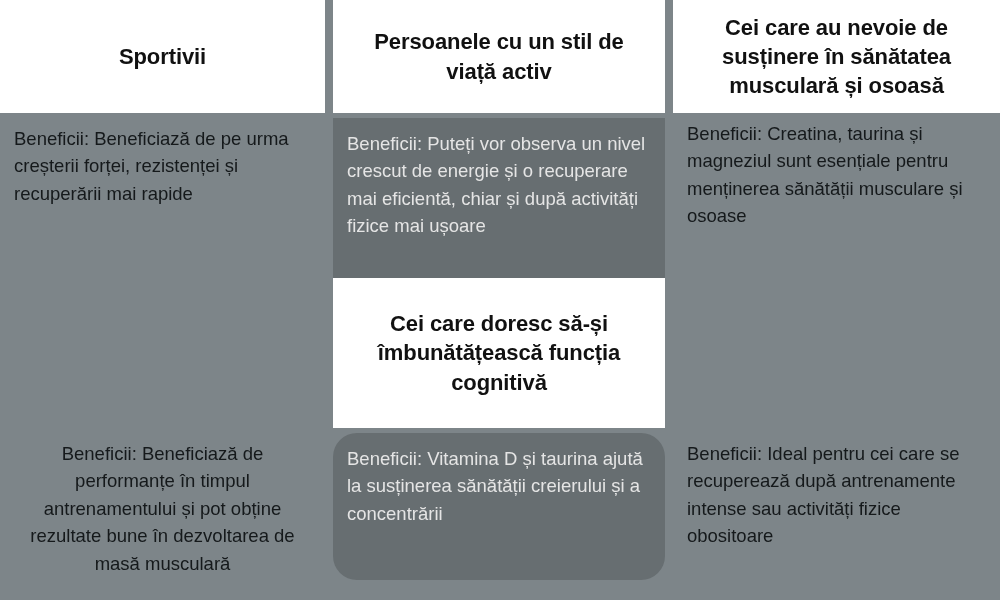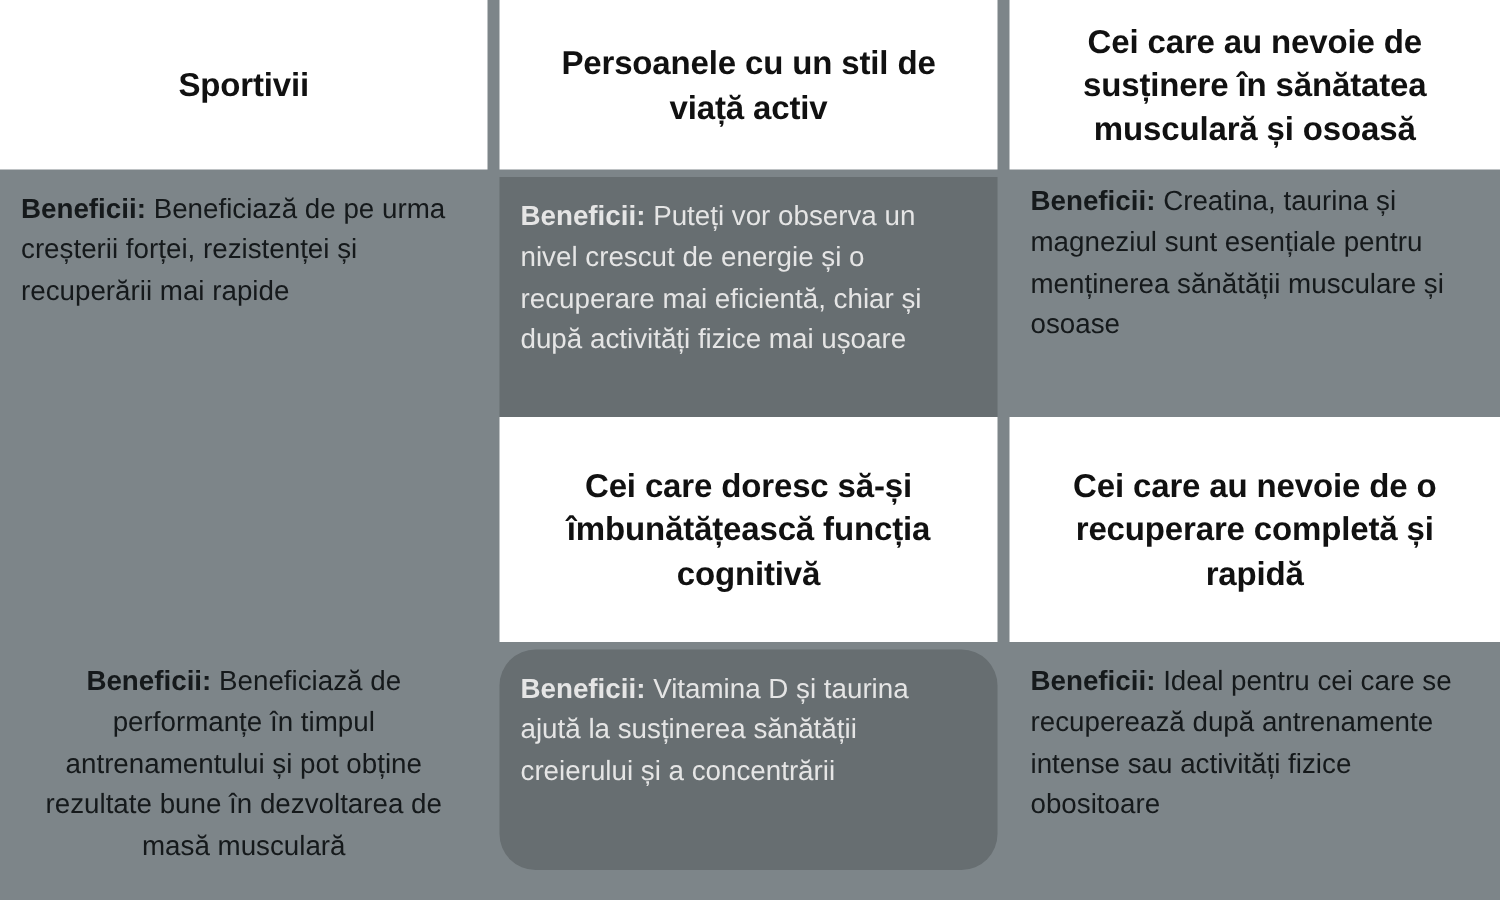--- a/index.html
+++ b/index.html
@@ -63,21 +63,21 @@
     line-height: 1.48;
     color: #15191b;
     display: block;
   }
 
   .benefit-cell.dark .benefit-text {
     color: #e5e5e5;
   }
 
   .benefit-label {
-    font-weight: bold;
+    font-weight: normal;
   }
 </style>
 </head>
 <body>
 
 <div class="board">
 
   <div class="cell title-cell" style="left:0px; top:0px; width:325px; height:113px;">
     <div class="title-text">Sportivii</div>
   </div>
@@ -100,23 +100,20 @@
 
   <div class="cell benefit-cell light" style="left:673px; top:108px; width:327px; height:165px;">
     <span class="benefit-text"><span class="benefit-label">Beneficii:</span> <span>Creatina, taurina și magneziul sunt esențiale pentru menținerea sănătății musculare și osoase</span></span>
   </div>
 
 
   <div class="cell title-cell" style="left:333px; top:278px; width:332px; height:150px;">
     <div class="title-text">Cei care doresc să-și îmbunătățească funcția cognitivă</div>
   </div>
 
-  <div class="cell title-cell" style="left:673px; top:278px; width:327px; height:150px;">
-    <div class="title-text">Cei care au nevoie de o recuperare completă și rapidă</div>
-  </div>
 
   <div class="cell benefit-cell light" style="left:0px; top:428px; width:325px; height:172px;text-align:center;">
     <span class="benefit-text"><span class="benefit-label">Beneficii:</span> <span>Beneficiază de performanțe în timpul antrenamentului și pot obține rezultate bune în dezvoltarea de masă musculară</span></span>
   </div>
 
   <div class="cell benefit-cell dark" style="left:333px; top:433px; width:332px; height:147px;border-radius:24px;">
     <span class="benefit-text"><span class="benefit-label">Beneficii:</span> <span>Vitamina D și taurina ajută la susținerea sănătății creierului și a concentrării</span></span>
   </div>
 
   <div class="cell benefit-cell light" style="left:673px; top:428px; width:327px; height:172px;">

